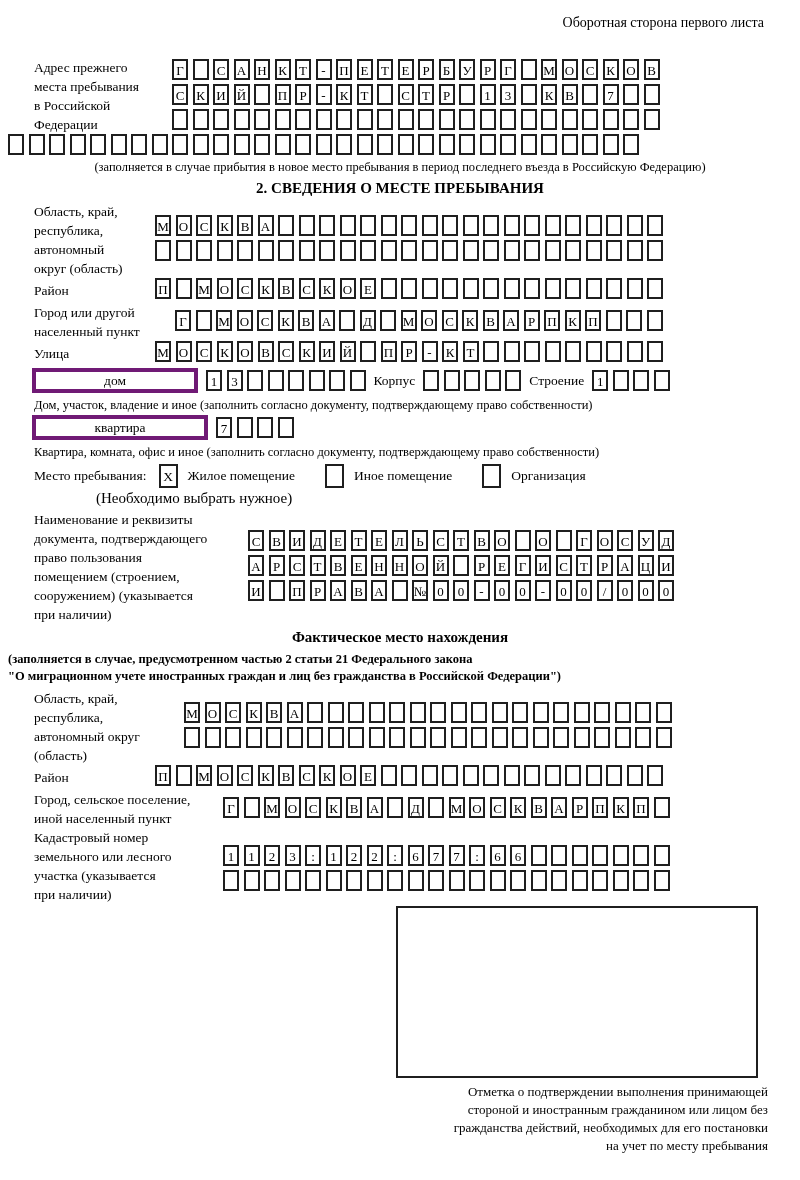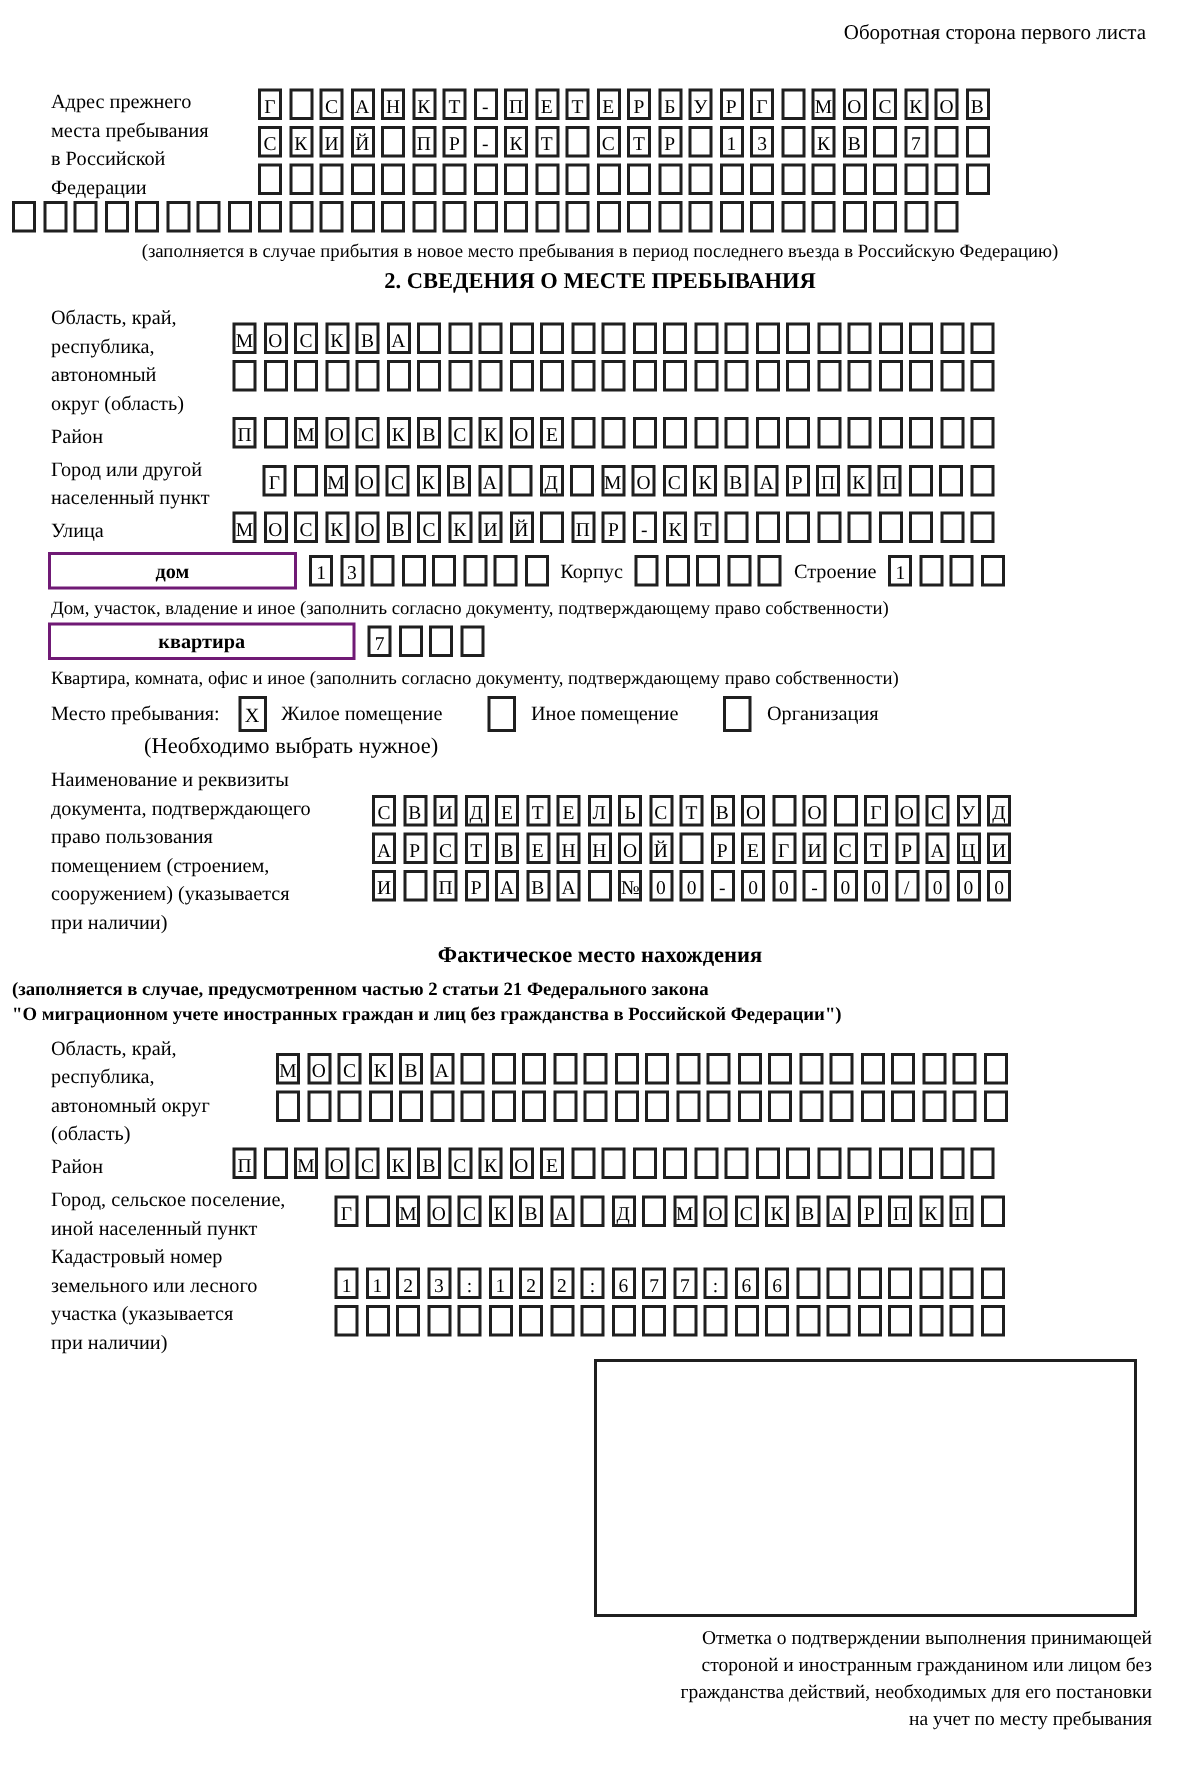--- a/index.html
+++ b/index.html
@@ -33,24 +33,24 @@
 
   .caption{font-size:12.5px;line-height:16px;margin:0 0 2px 0;}
   .caption.center{text-align:center;}
   .caption.indent{padding-left:26px;}
 
   .section-title{font-size:15px;font-weight:bold;text-align:center;line-height:19px;margin:4px 0;}
 
   .dom-row,.kv-row{display:flex;align-items:center;margin:2px 0 4px 24px;}
   .bigbox{
     display:flex;align-items:center;justify-content:center;
-    border:2px solid #701a75;height:25px;font-size:13.5px;flex:0 0 auto;font-weight:bold;
+    border:4px solid #701a75;height:25px;font-size:13.5px;flex:0 0 auto;
   }
   .bigbox.dom{width:166px;margin-right:8px;}
-  .bigbox.kvart{width:205px;margin-right:8px;}
+  .bigbox.kvart{width:176px;margin-right:8px;}
   .inline-label{font-size:13.5px;margin:0 8px;flex:0 0 auto;}
   .dom-row .cellrow,.kv-row .cellrow{margin-bottom:0;}
 
   .mesto-row{display:flex;align-items:center;margin:4px 0 2px 26px;}
   .mesto-label{font-size:13.5px;}
   .checkbox{
     flex:0 0 auto;width:19px;height:24px;border:2px solid #1f1f1f;
     font-size:13.5px;line-height:22px;text-align:center;margin:0 10px 0 12px;
   }
   .opt{font-size:13.5px;margin-right:18px;}

